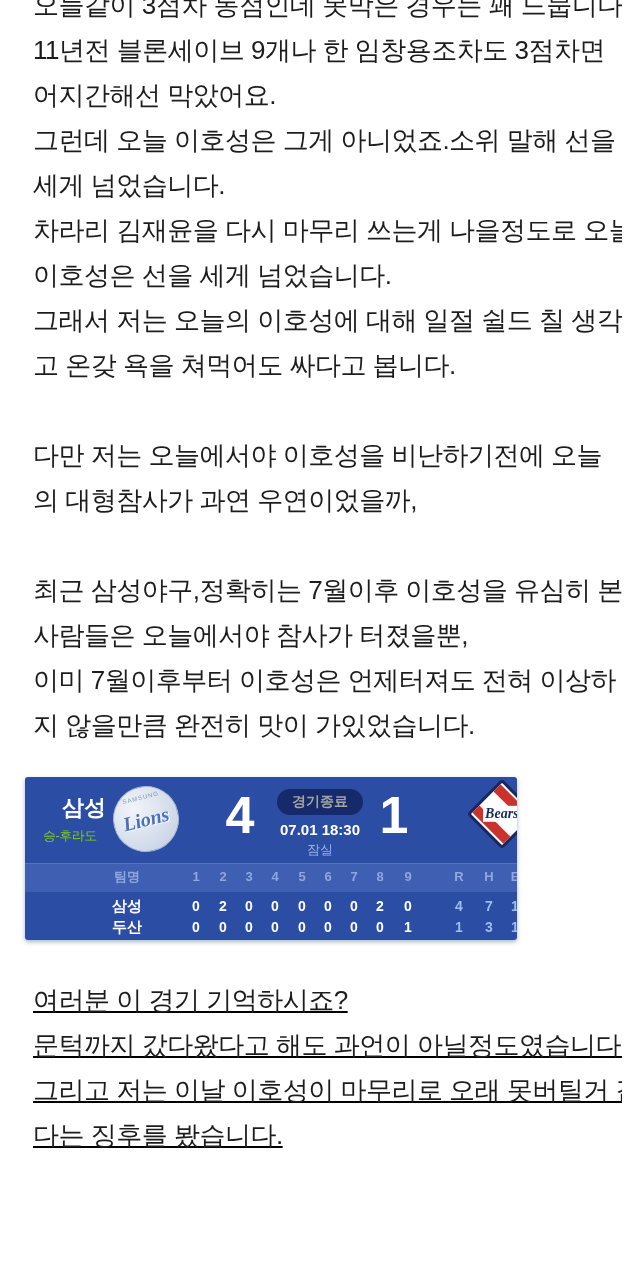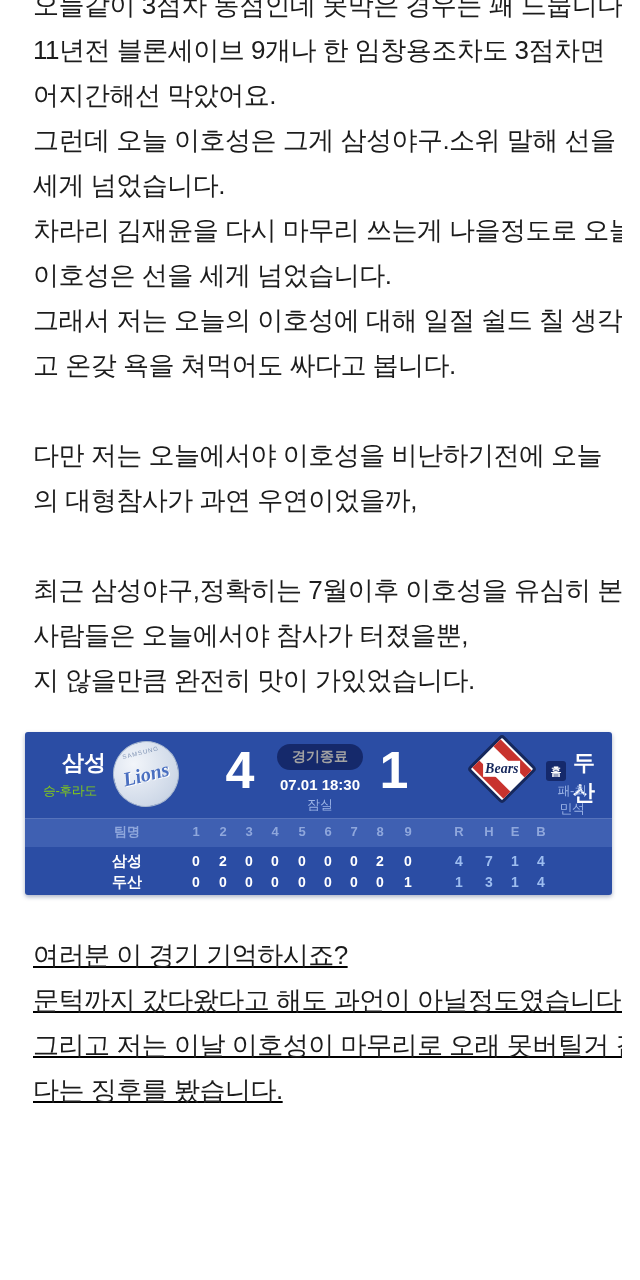--- a/index.html
+++ b/index.html
@@ -10,21 +10,21 @@
   
   .article{padding-left:33px;padding-right:18px;}
   .article-top{margin-top:-17px;}
   .text-line{
     font-size:26px;line-height:45px;letter-spacing:-0.5px;
     color:#1c1c1c;white-space:nowrap;overflow:hidden;
   }
   .blank-line{height:45px;}
   
   .scoreboard{
-    position:relative;margin:29px 0 0 25px;width:587px;height:163px;
+    position:relative;margin:29px 0 0 25px;width:492px;height:163px;
     border-radius:3px;overflow:hidden;
     box-shadow:0 2px 4px rgba(20,40,90,.35);
     text-decoration:underline;
   }
   .sb-abs{position:absolute;}
   .sb-center{transform:translateX(-50%);text-align:center;}
   .sb-team-name{font-size:22px;font-weight:bold;color:#fff;letter-spacing:0;}
   .sb-pitcher{font-size:13px;letter-spacing:-0.5px;}
   .sb-score{font-size:52px;font-weight:bold;color:#fff;line-height:60px;}
   .sb-status-pill{
@@ -78,32 +78,33 @@
   .sb-teamrow{font-size:15px;font-weight:bold;line-height:22px;color:#ffffff;}
 </style>
 </head>
 <body>
 
 <div class="article article-top">
   <div class="text-line">오늘같이 3점차 동점인데 못막은 경우는 꽤 드뭅니다.</div>
   <div id="article-lines">
       <div class="text-line">11년전 블론세이브 9개나 한 임창용조차도 3점차면</div>
       <div class="text-line">어지간해선 막았어요.</div>
-      <div class="text-line">그런데 오늘 이호성은 그게 삼성야구.소위 말해 선을</div>
+      <div class="text-line">그런데 오늘 이호성은 그게 아니었죠.소위 말해 선을</div>
       <div class="text-line">세게 넘었습니다.</div>
       <div class="text-line">차라리 김재윤을 다시 마무리 쓰는게 나을정도로 오늘</div>
       <div class="text-line">이호성은 선을 세게 넘었습니다.</div>
       <div class="text-line">그래서 저는 오늘의 이호성에 대해 일절 쉴드 칠 생각없</div>
       <div class="text-line">고 온갖 욕을 쳐먹어도 싸다고 봅니다.</div>
       <div class="blank-line"></div>
       <div class="text-line">다만 저는 오늘에서야 이호성을 비난하기전에 오늘</div>
       <div class="text-line">의 대형참사가 과연 우연이었을까,</div>
       <div class="blank-line"></div>
       <div class="text-line">최근 삼성야구,정확히는 7월이후 이호성을 유심히 본</div>
       <div class="text-line">사람들은 오늘에서야 참사가 터졌을뿐,</div>
+      <div class="text-line">이미 7월이후부터 이호성은 언제터져도 전혀 이상하</div>
       <div class="text-line">지 않을만큼 완전히 맛이 가있었습니다.</div>
     </div>
 </div>
 
 <div class="scoreboard" id="scoreboard" style="background: rgb(43, 77, 164);">
 
   <div class="sb-abs sb-team-name" style="left:37px;top:16px;">삼성</div>
   <div class="sb-abs sb-pitcher" style="left: 18px; top: 50px; color: #84cc16;" id="away-pitcher">승-후라도</div>
   <div class="sb-abs" style="left:88px;top:9px;">
     <div class="lions-logo">

